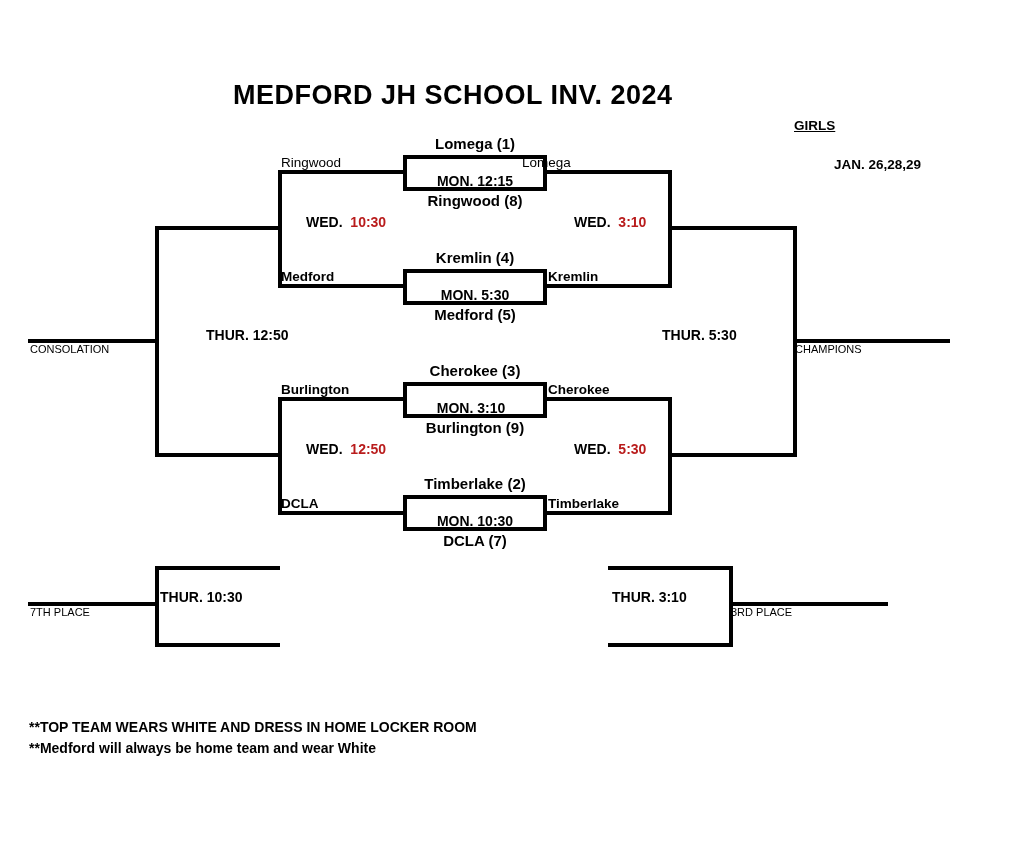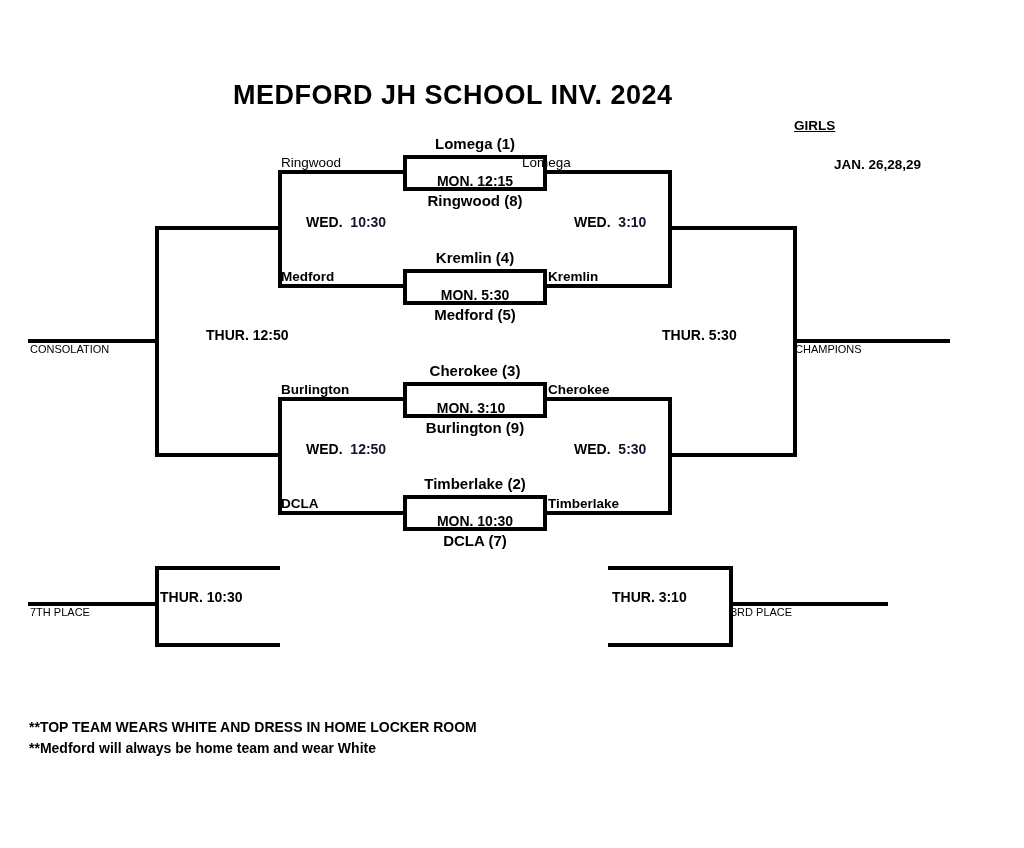--- a/index.html
+++ b/index.html
@@ -75,21 +75,21 @@
     font-size: 13.5px;
     white-space: nowrap;
   }
   .slot-label.bold { font-weight: bold; }
   .roundtime {
     position: absolute;
     font-size: 14px;
     font-weight: bold;
     white-space: nowrap;
   }
-  .roundtime .tm-red { color: #0f172a; }
+  .roundtime .tm-red { color: #b91c1c; }
   .endlabel {
     position: absolute;
     font-size: 11px;
     font-weight: normal;
     white-space: nowrap;
     text-align: right;
   }
   .note {
     position: absolute;
     font-size: 14px;

